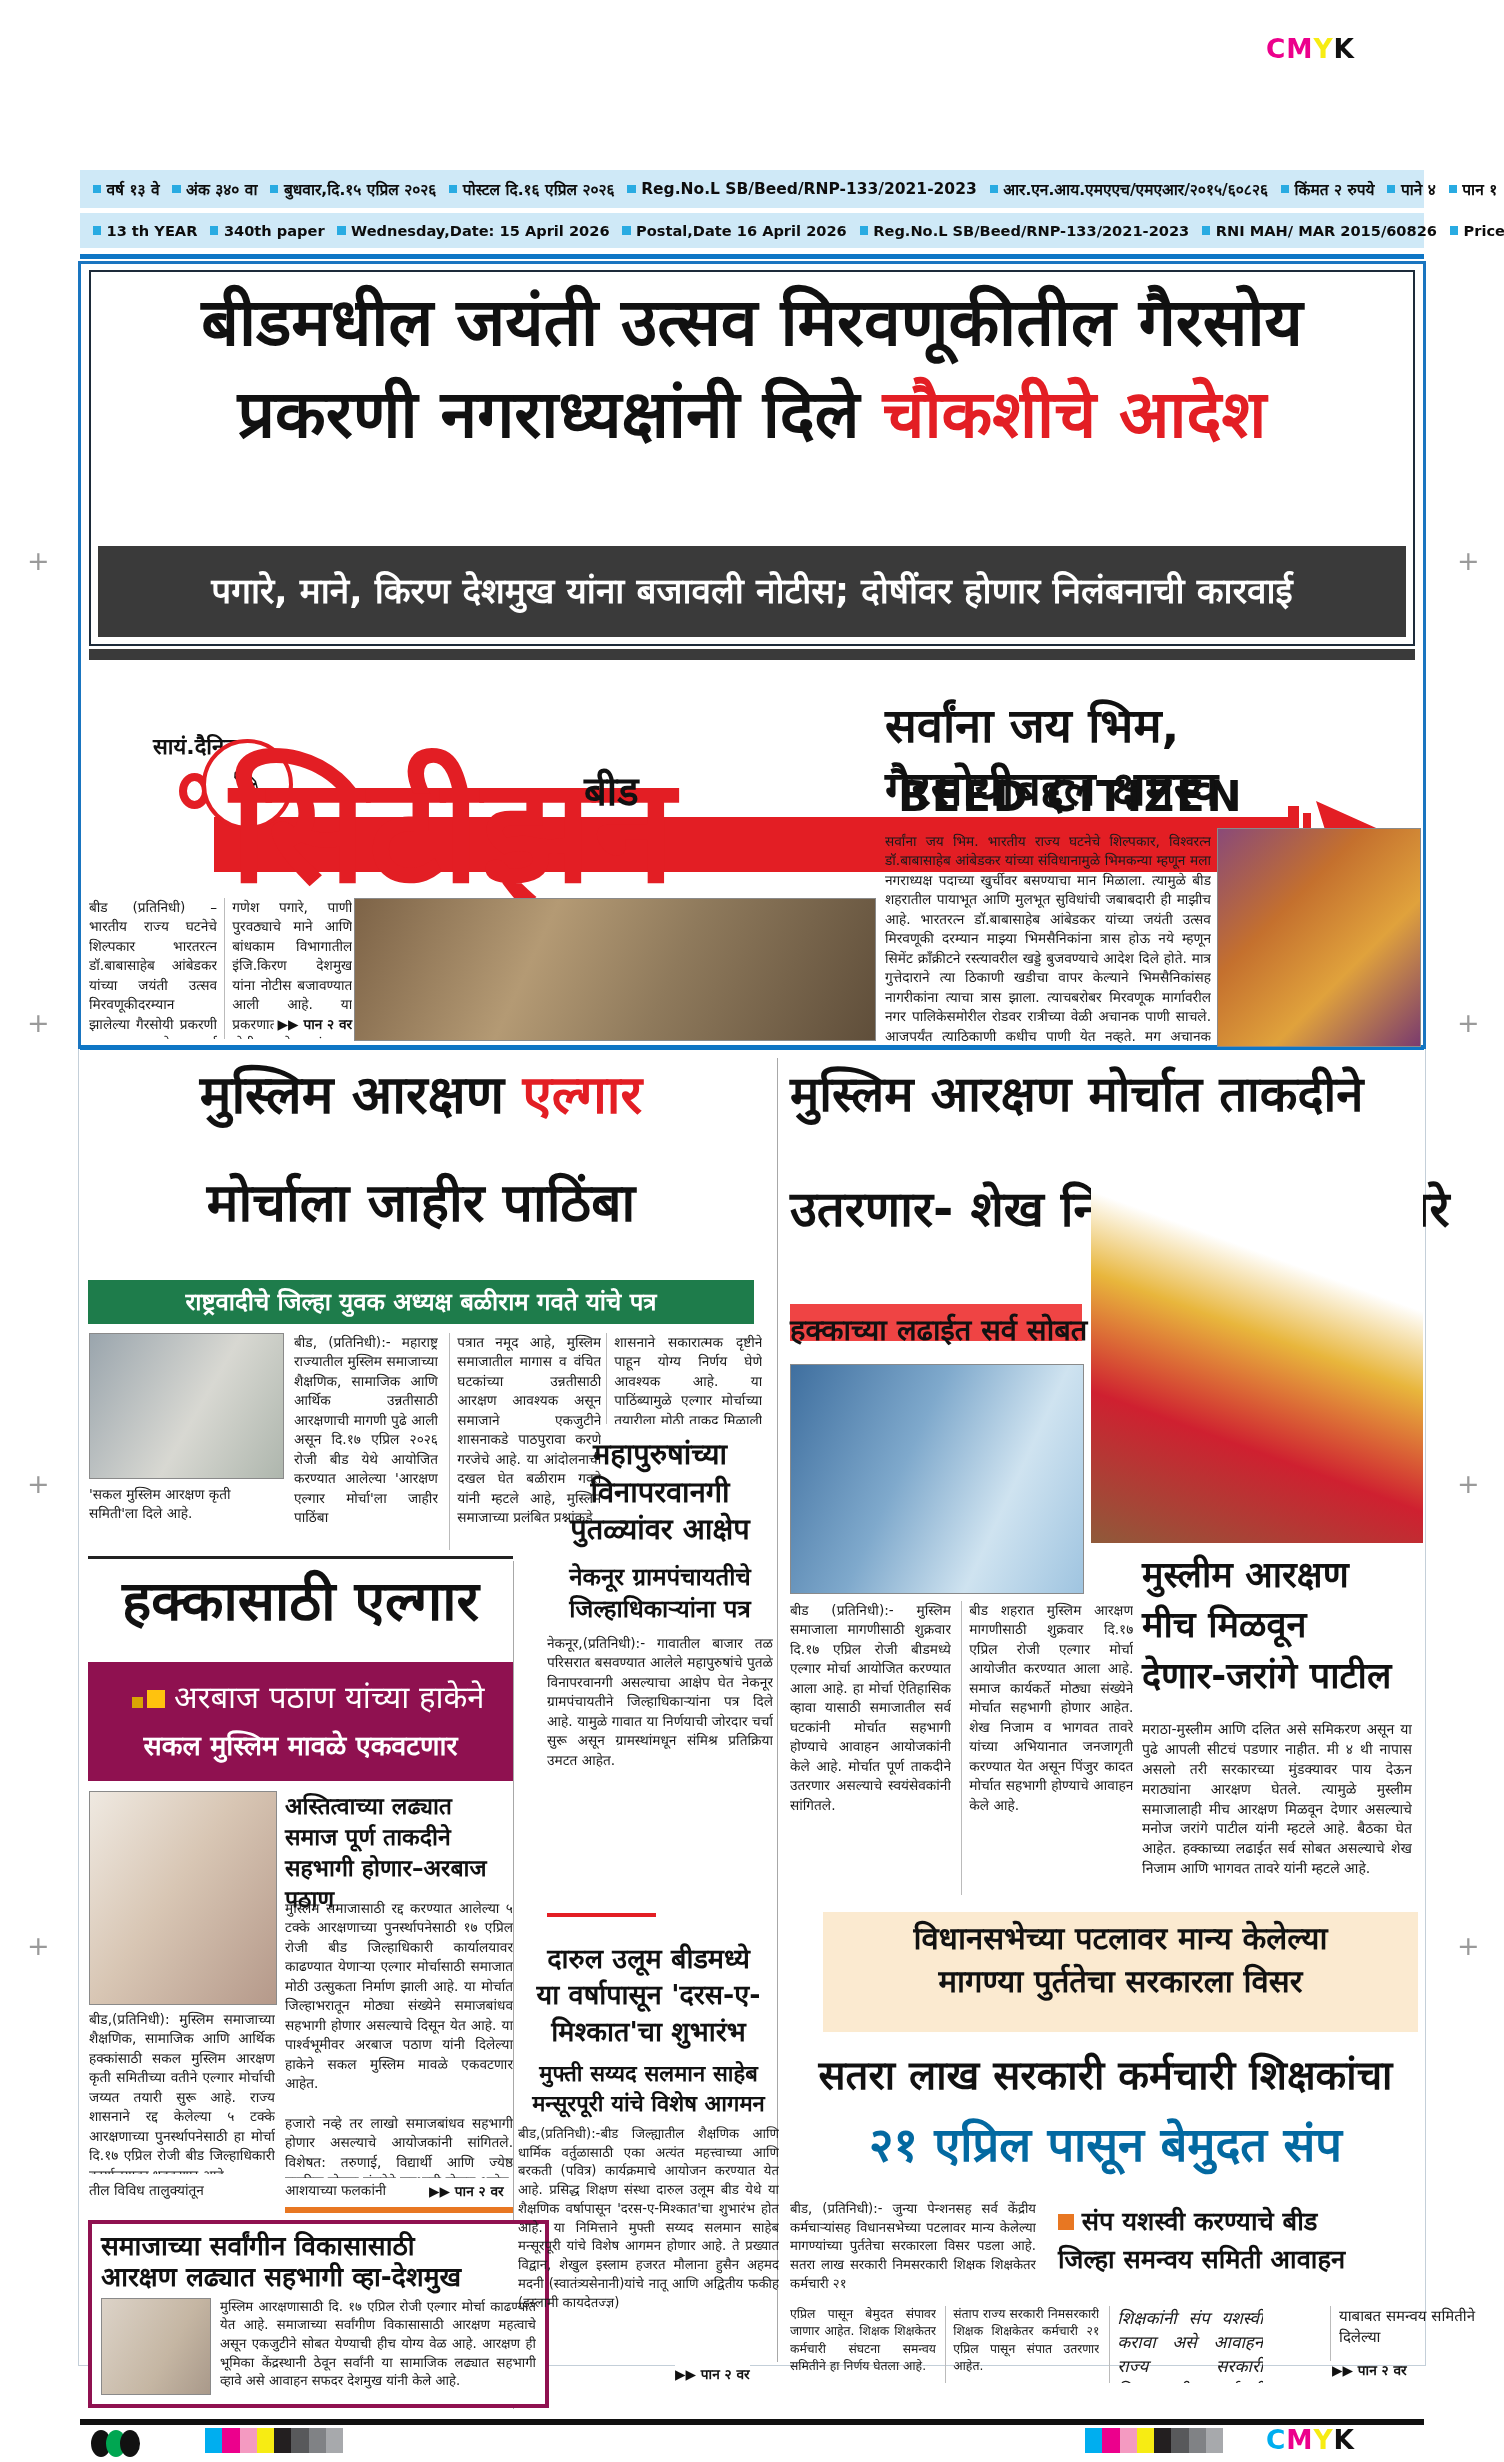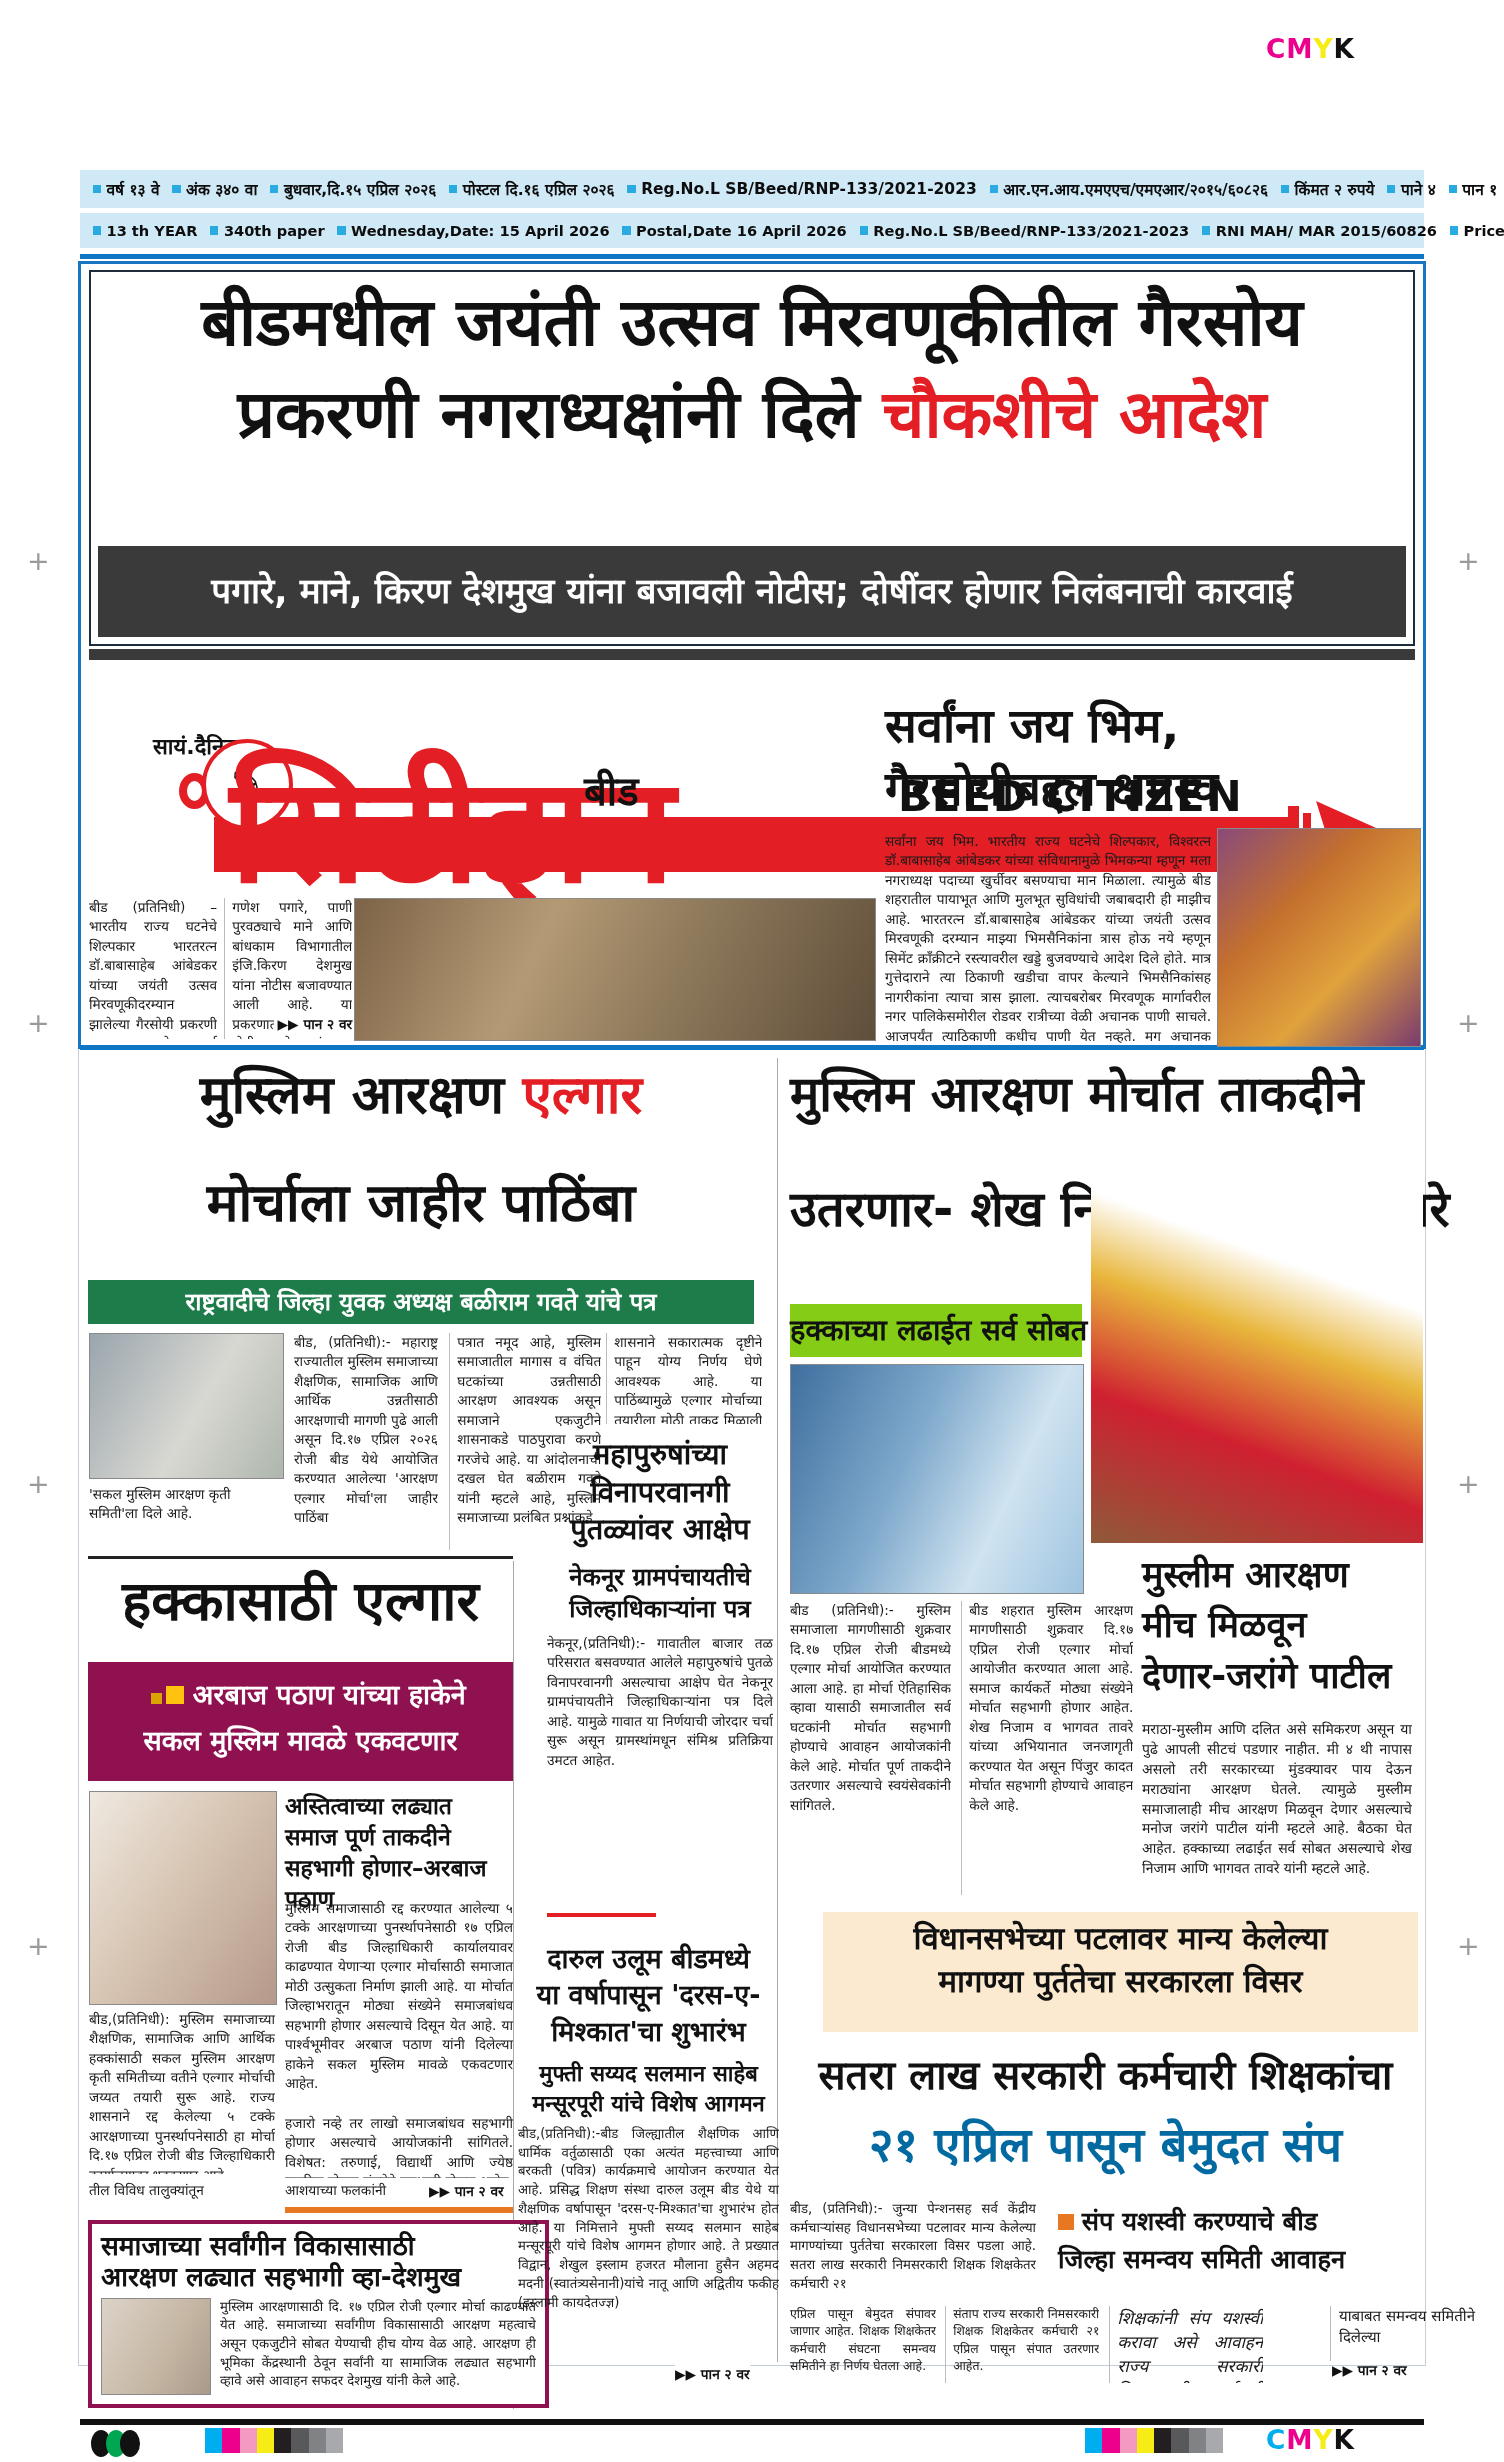--- a/index.html
+++ b/index.html
@@ -154,21 +154,21 @@
 
   <div class="abs photo" style="left:89px;top:1333px;width:193px;height:144px;background:linear-gradient(120deg,#9aa5ad 0%,#d8d8d2 55%,#aeb6ad 100%);"></div>
   <div class="abs body-txt" style="left:89px;top:1485px;width:193px;height:66px;">'सकल मुस्लिम आरक्षण कृती समिती'ला दिले आहे.</div>
   <div class="abs body-txt j" style="left:294px;top:1333px;width:144px;height:217px;">बीड, (प्रतिनिधी):- महाराष्ट्र राज्यातील मुस्लिम समाजाच्या शैक्षणिक, सामाजिक आणि आर्थिक उन्नतीसाठी आरक्षणाची मागणी पुढे आली असून दि.१७ एप्रिल २०२६ रोजी बीड येथे आयोजित करण्यात आलेल्या 'आरक्षण एल्गार मोर्चा'ला जाहीर पाठिंबा</div>
   <div class="abs body-txt j" style="left:449px;top:1333px;width:144px;height:217px;border-left:0.9px solid #bbb;padding-left:7.3px;">पत्रात नमूद आहे, मुस्लिम समाजातील मागास व वंचित घटकांच्या उन्नतीसाठी आरक्षण आवश्यक असून समाजाने एकजुटीने शासनाकडे पाठपुरावा करणे गरजेचे आहे. या आंदोलनाची दखल घेत बळीराम गवते यांनी म्हटले आहे, मुस्लिम समाजाच्या प्रलंबित प्रश्नांकडे</div>
   <div class="abs body-txt j" style="left:606px;top:1333px;width:148px;height:91px;border-left:0.9px solid #bbb;padding-left:7.3px;">शासनाने सकारात्मक दृष्टीने पाहून योग्य निर्णय घेणे आवश्यक आहे. या पाठिंब्यामुळे एल्गार मोर्चाच्या तयारीला मोठी ताकद मिळाली असून, जिल्ह्यात राजकीय आणि सामाजिक वर्तुळात या निर्णयाचे स्वागत होत आहे.</div>
   <div class="abs" style="left:88px;top:1556px;width:425px;height:2.7px;background:#222;"></div>
 
   <div class="abs dev-head c" style="left:88px;top:1570px;width:425px;font-size:55px;">हक्कासाठी एल्गार</div>
   <div class="abs" style="left:88px;top:1662px;width:425px;height:119px;background:#8f1150;color:#fff;box-sizing:border-box;padding-top:12.8px;">
-    <div class="c" style="font-size:27px;font-weight:700;white-space:nowrap;padding-left:16px;"><span style="display:inline-block;width:11px;height:11px;background:#d9a404;margin-right:3.6px;"></span><span style="display:inline-block;width:18px;height:18px;background:#ffc20e;margin-right:9px;"></span><span>अरबाज पठाण यांच्या हाकेने</span></div>
+    <div class="c" style="font-size:31px;font-weight:400;white-space:nowrap;padding-left:16px;"><span style="display:inline-block;width:11px;height:11px;background:#d9a404;margin-right:3.6px;"></span><span style="display:inline-block;width:18px;height:18px;background:#ffc20e;margin-right:9px;"></span><span>अरबाज पठाण यांच्या हाकेने</span></div>
     <div class="c" style="font-size:27px;font-weight:800;margin-top:9px;white-space:nowrap;">सकल मुस्लिम मावळे एकवटणार</div>
   </div>
   <div class="abs photo" style="left:89px;top:1791px;width:186px;height:212px;background:linear-gradient(125deg,#efe9e1 0%,#d8c6b4 45%,#b5998a 100%);"></div>
   <div class="abs dev-head" style="left:285px;top:1791px;font-size:23px;line-height:1.35;white-space:normal;width:228px;">
     <span>अस्तित्वाच्या लढ्यात</span><br>
     <span>समाज पूर्ण ताकदीने</span><br>
     <span>सहभागी होणार–अरबाज पठाण</span>
   </div>
   <div class="abs body-txt j" style="left:285px;top:1899px;width:228px;height:210px;">मुस्लिम समाजासाठी रद्द करण्यात आलेल्या ५ टक्के आरक्षणाच्या पुनर्स्थापनेसाठी १७ एप्रिल रोजी बीड जिल्हाधिकारी कार्यालयावर काढण्यात येणाऱ्या एल्गार मोर्चासाठी समाजात मोठी उत्सुकता निर्माण झाली आहे. या मोर्चात जिल्हाभरातून मोठ्या संख्येने समाजबांधव सहभागी होणार असल्याचे दिसून येत आहे. या पार्श्वभूमीवर अरबाज पठाण यांनी दिलेल्या हाकेने सकल मुस्लिम मावळे एकवटणार आहेत.</div>
   <div class="abs body-txt j" style="left:89px;top:2010px;width:186px;height:164px;">बीड,(प्रतिनिधी): मुस्लिम समाजाच्या शैक्षणिक, सामाजिक आणि आर्थिक हक्कांसाठी सकल मुस्लिम आरक्षण कृती समितीच्या वतीने एल्गार मोर्चाची जय्यत तयारी सुरू आहे. राज्य शासनाने रद्द केलेल्या ५ टक्के आरक्षणाच्या पुनर्स्थापनेसाठी हा मोर्चा दि.१७ एप्रिल रोजी बीड जिल्हाधिकारी कार्यालयावर धडकणार आहे.</div>
@@ -206,21 +206,21 @@
   </div>
   <div class="abs dev-head c" style="left:518px;top:2059px;width:261px;font-size:22px;line-height:1.35;font-weight:700;">
     <span>मुफ्ती सय्यद सलमान साहेब</span><br>
     <span>मन्सूरपूरी यांचे विशेष आगमन</span>
   </div>
   <div class="abs body-txt j" style="left:518px;top:2125px;width:261px;height:255px;font-size:13.2px;">बीड,(प्रतिनिधी):-बीड जिल्ह्यातील शैक्षणिक आणि धार्मिक वर्तुळासाठी एका अत्यंत महत्त्वाच्या आणि बरकती (पवित्र) कार्यक्रमाचे आयोजन करण्यात येत आहे. प्रसिद्ध शिक्षण संस्था दारुल उलूम बीड येथे या शैक्षणिक वर्षापासून 'दरस-ए-मिश्कात'चा शुभारंभ होत आहे. या निमित्ताने मुफ्ती सय्यद सलमान साहेब मन्सूरपूरी यांचे विशेष आगमन होणार आहे. ते प्रख्यात विद्वान, शेखुल इस्लाम हजरत मौलाना हुसैन अहमद मदनी (स्वातंत्र्यसेनानी)यांचे नातू आणि अद्वितीय फकीह (इस्लामी कायदेतज्ज्ञ)</div>
   <div class="abs jump" style="left:675px;top:2364px;font-size:13.7px;background:#fff;">▶▶ पान २ वर</div>
 
   <div class="abs dev-head" style="left:790px;top:1067px;font-size:49px;">मुस्लिम आरक्षण मोर्चात ताकदीने</div>
   <div class="abs dev-head" style="left:790px;top:1182px;font-size:49px;">उतरणार- शेख निजाम, भागवत तावरे</div>
-  <div class="abs c" style="left:790px;top:1304px;width:292px;height:53px;background:#84cc16;color:#111;font-weight:800;font-size:29px;line-height:53px;white-space:nowrap;">हक्काच्या लढाईत सर्व सोबत</div>
+  <div class="abs c" style="left:790px;top:1304px;width:292px;height:37px;background:#ef4444;color:#111;font-weight:800;font-size:29px;line-height:53px;white-space:nowrap;">हक्काच्या लढाईत सर्व सोबत</div>
   <div class="abs photo" style="left:790px;top:1364px;width:292px;height:228px;background:linear-gradient(115deg,#3f6f9f 0%,#7fa9cc 40%,#cfe3f0 70%,#9fc4e0 100%);"></div>
   <div class="abs body-txt j" style="left:790px;top:1601px;width:161px;height:294px;">बीड (प्रतिनिधी):- मुस्लिम समाजाला मागणीसाठी शुक्रवार दि.१७ एप्रिल रोजी बीडमध्ये एल्गार मोर्चा आयोजित करण्यात आला आहे. हा मोर्चा ऐतिहासिक व्हावा यासाठी समाजातील सर्व घटकांनी मोर्चात सहभागी होण्याचे आवाहन आयोजकांनी केले आहे. मोर्चात पूर्ण ताकदीने उतरणार असल्याचे स्वयंसेवकांनी सांगितले.</div>
   <div class="abs body-txt j" style="left:961px;top:1601px;width:164px;height:294px;border-left:0.9px solid #bbb;padding-left:7.3px;">बीड शहरात मुस्लिम आरक्षण मागणीसाठी शुक्रवार दि.१७ एप्रिल रोजी एल्गार मोर्चा आयोजीत करण्यात आला आहे. समाज कार्यकर्ते मोठ्या संख्येने मोर्चात सहभागी होणार आहेत. शेख निजाम व भागवत तावरे यांच्या अभियानात जनजागृती करण्यात येत असून पिंजुर कादत मोर्चात सहभागी होण्याचे आवाहन केले आहे.</div>
 
   <div class="abs photo" style="left:1091px;top:1122px;width:332px;height:421px;background:linear-gradient(200deg,#ffffff 0%,#ffffff 35%,#e8b63c 50%,#cf2030 72%,#8f5a3a 100%);border:none;"></div>
   <div class="abs dev-head" style="left:1142px;top:1550px;font-size:36px;line-height:1.4;">
     <span>मुस्लीम आरक्षण</span><br>
     <span>मीच मिळवून</span><br>
     <span>देणार-जरांगे पाटील</span>
   </div>

